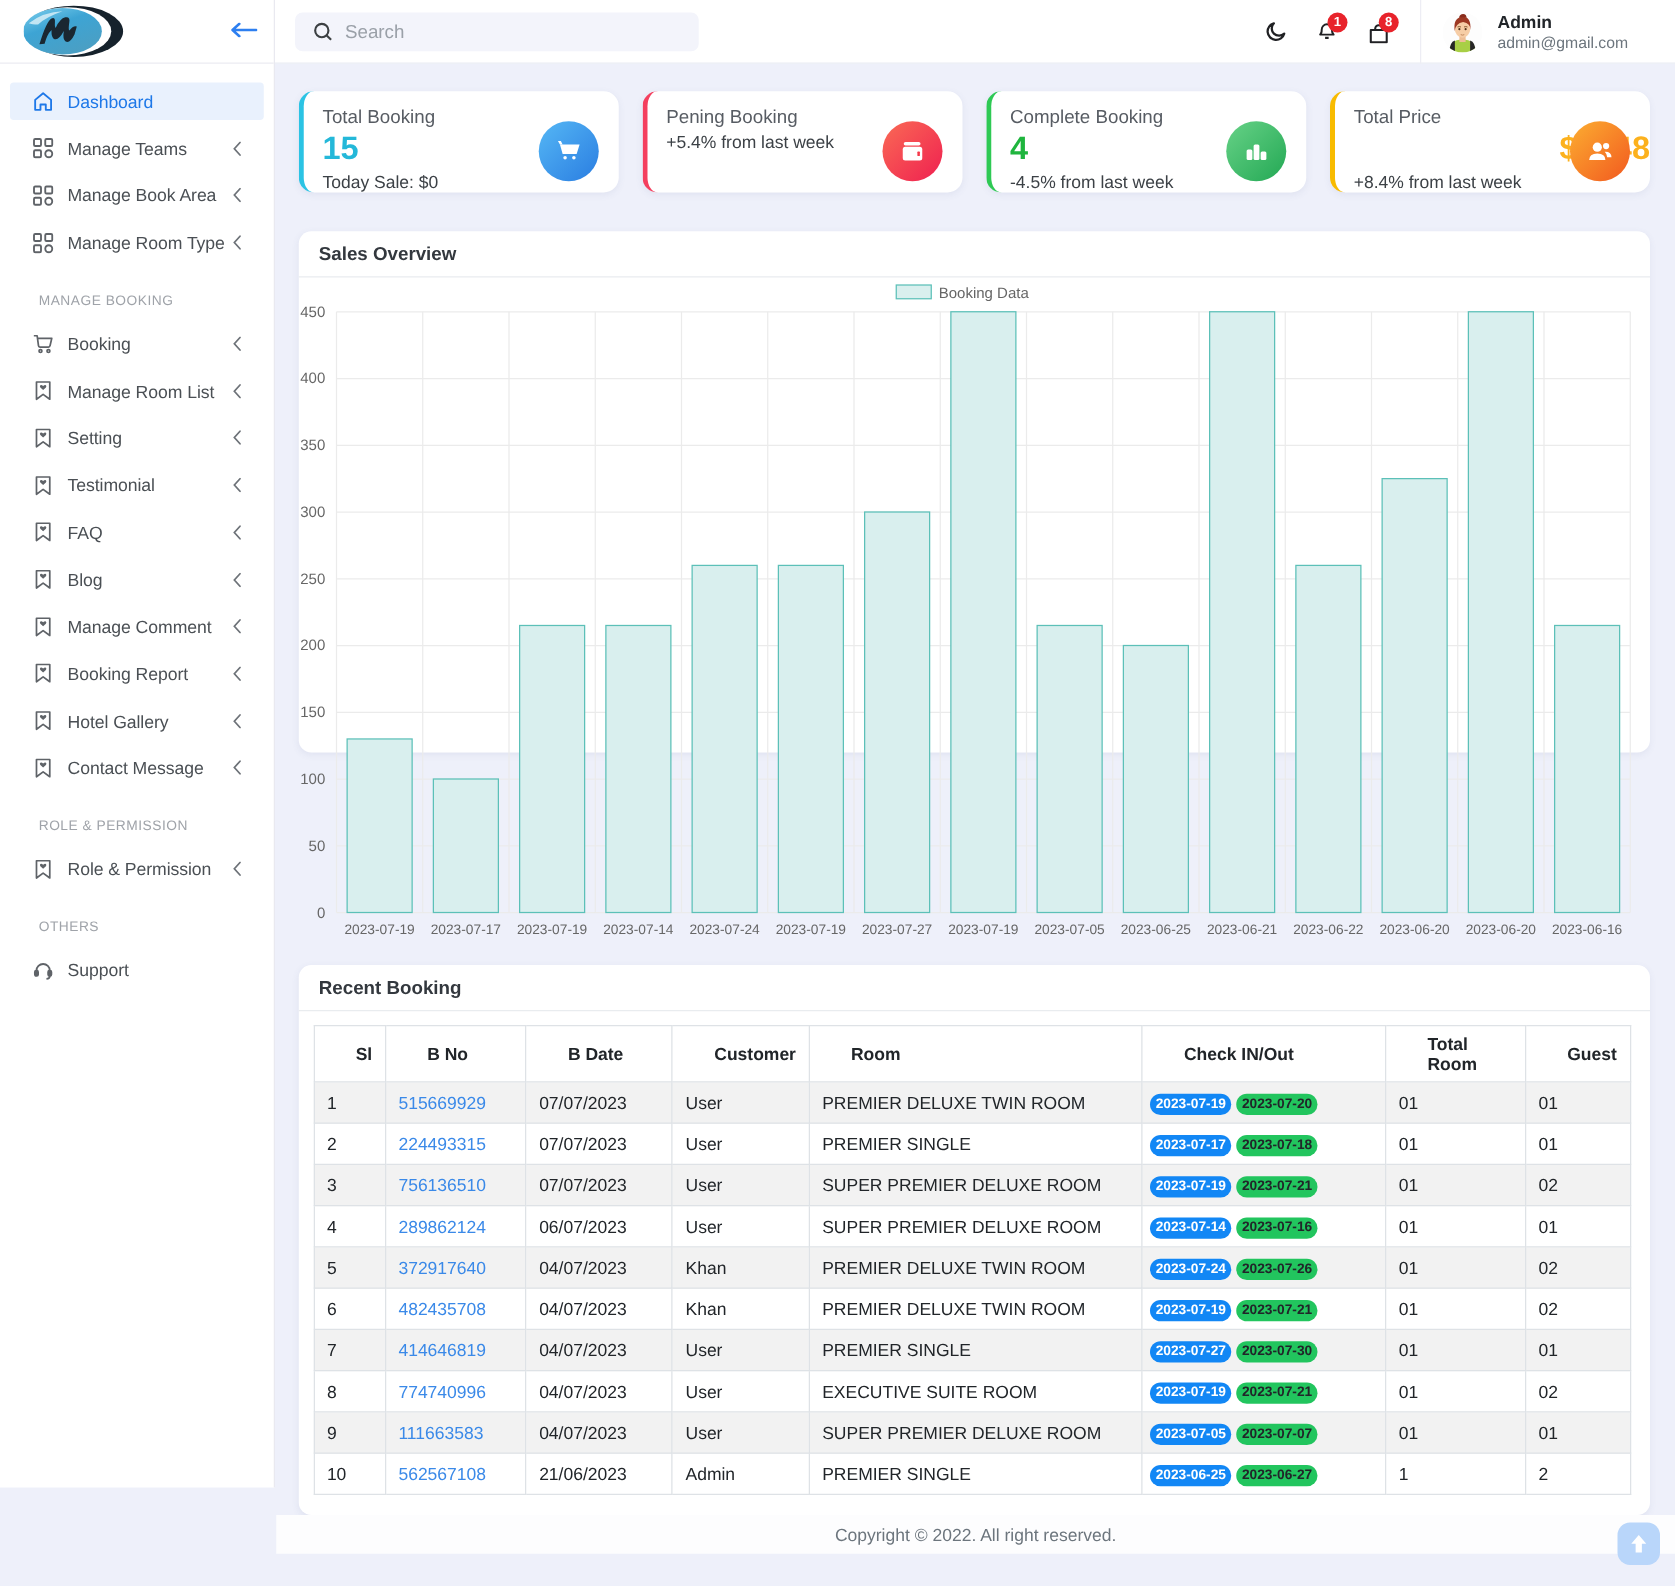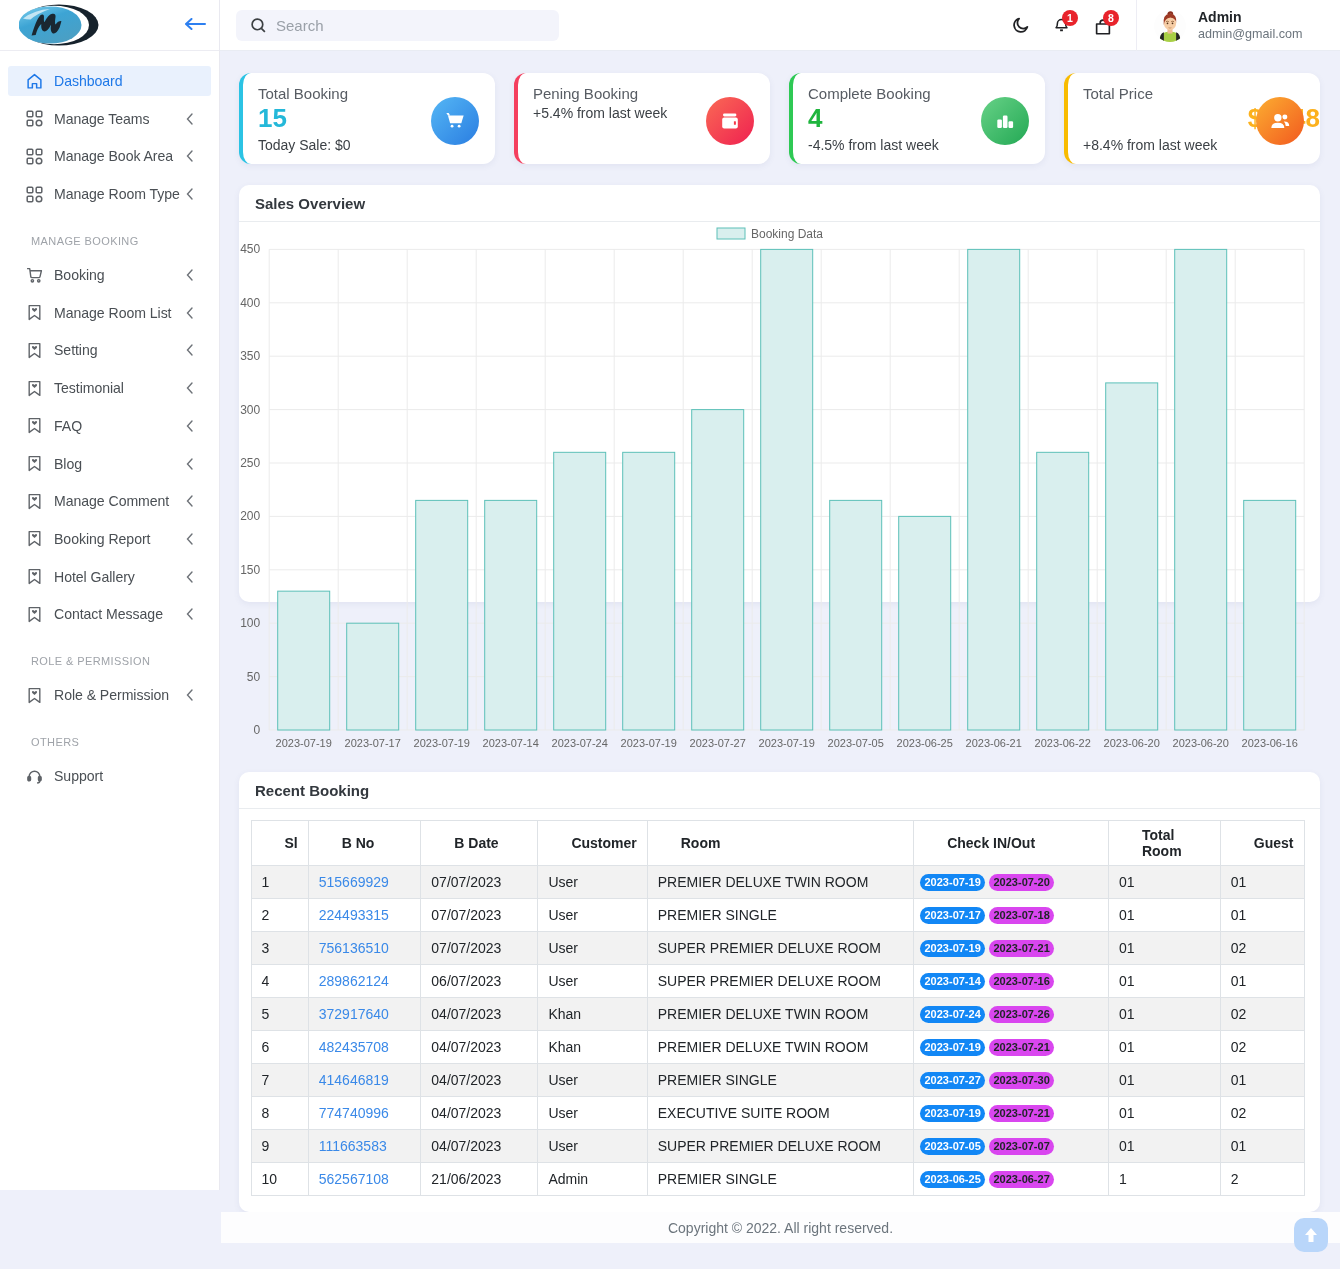--- a/index.html
+++ b/index.html
@@ -14,21 +14,21 @@
 .sec-label { font-size:11px; color:#9fa3a9; letter-spacing:.4px; margin:26px 0 12px 23px; line-height:13px; }
 .topbar { position:absolute; left:217px; top:0; right:0; height:51px; background:#fff; border-bottom:1px solid #e9ecf3; z-index:4; }
 .search { position:absolute; left:19px; top:10px; width:323px; height:31px; background:#f3f4fb; border-radius:6px; display:flex; align-items:center; padding-left:14px; }
 .search span { color:#9aa0a8; font-size:15px; margin-left:9px; }
 .badge-n { position:absolute; background:#e8232b; color:#fff; border-radius:50%; width:16px; height:16px; font-size:10.5px; font-weight:bold; display:flex; align-items:center; justify-content:center; }
 .tb-div { position:absolute; left:919px; top:0; width:1px; height:51px; background:#ededf4; }
 .admin-name { position:absolute; left:981px; top:9px; font-size:14px; font-weight:bold; color:#212529; }
 .admin-mail { position:absolute; left:981px; top:27px; font-size:12.6px; color:#6c757d; }
 .content { position:absolute; left:221px; top:51px; right:0; }
 .cards { position:absolute; top:22px; left:18px; }
-.card { position:absolute; width:256px; height:91px; background:#fff; border-radius:12px; box-shadow:0 2px 6px rgba(80,90,140,.08); padding:12px 0 0 15px; }
+.card { position:absolute; width:256px; height:81px; background:#fff; border-radius:12px; box-shadow:0 2px 6px rgba(80,90,140,.08); padding:12px 0 0 15px; }
 .c1 { border-left:4px solid #2bc3e4; } .c2 { border-left:4px solid #f43f5e; } .c3 { border-left:4px solid #2ec954; } .c4 { border-left:4px solid #f8bb00; }
 .ct { font-size:15px; color:#575c63; }
 .cn { font-size:26px; font-weight:bold; margin-top:1px; }
 .c1 .cn { color:#24b8d9; } .c2 .cn { color:#ef2449; } .c3 .cn { color:#1fb53e; } .c4 .cn { color:#fcb11d;text-align:right; }
 .cs { font-size:14px; color:#3c4146; margin-top:3px; }
 .cic { position:absolute; right:16px; top:24px; width:48px; height:48px; border-radius:50%; display:flex; align-items:center; justify-content:center; }
 .c1 .cic { background:linear-gradient(135deg,#55b7f5,#2a7de1); }
 .c2 .cic { background:linear-gradient(135deg,#fa6a55,#ef2050); }
 .c3 .cic { background:linear-gradient(135deg,#67d287,#23a854); }
 .c4 .cic { background:linear-gradient(135deg,#fcae31,#f2591f); }
@@ -37,21 +37,21 @@
 .chart-panel { top:134px; height:417px; }
 .table-panel { top:721px; height:440px; }
 .tblwrap { padding:11px 13px 0 11.5px; }
 table { border-collapse:collapse; width:1054px; font-size:14px; color:#212529; }
 th,td { border:1px solid #dee2e6; padding:6px 10px; text-align:left; height:33px; font-weight:normal; } td.chk { padding-left:6px; }
 th { font-weight:bold;padding-left:33px; }
 tr.odd td { background:#f2f2f2; }
 a.bno { color:#3a89e8; text-decoration:none; }
 .bdg { display:inline-block; width:65px; height:17px; line-height:17px; border-radius:9px; font-size:11px; font-weight:bold; text-align:center; }
 .bin { background:#1287f5; color:#fff; }
-.bout { background:#d946ef; color:#212529; margin-left:4px; }
+.bout { background:#22c55e; color:#212529; margin-left:4px; }
 .footer { position:absolute; left:0; right:0; top:1161px; height:31px; background:#fdfdfe; display:flex; align-items:center; justify-content:center; font-size:14px; color:#6c757d; }
 .totop { position:absolute; right:12px; top:1167px; width:34px; height:34px; background:#b9d6fa; border-radius:10px; display:flex; align-items:center; justify-content:center; }
 </style>
 </head>
 <body>
 <div class="sidebar">
   <div class="sb-head">
     <svg width="80" height="42" viewBox="0 0 80 42" style="position:absolute;left:19px;top:4px">
       <defs>
           <linearGradient id="lg1" x1="0" y1="0" x2="0.6" y2="1">

